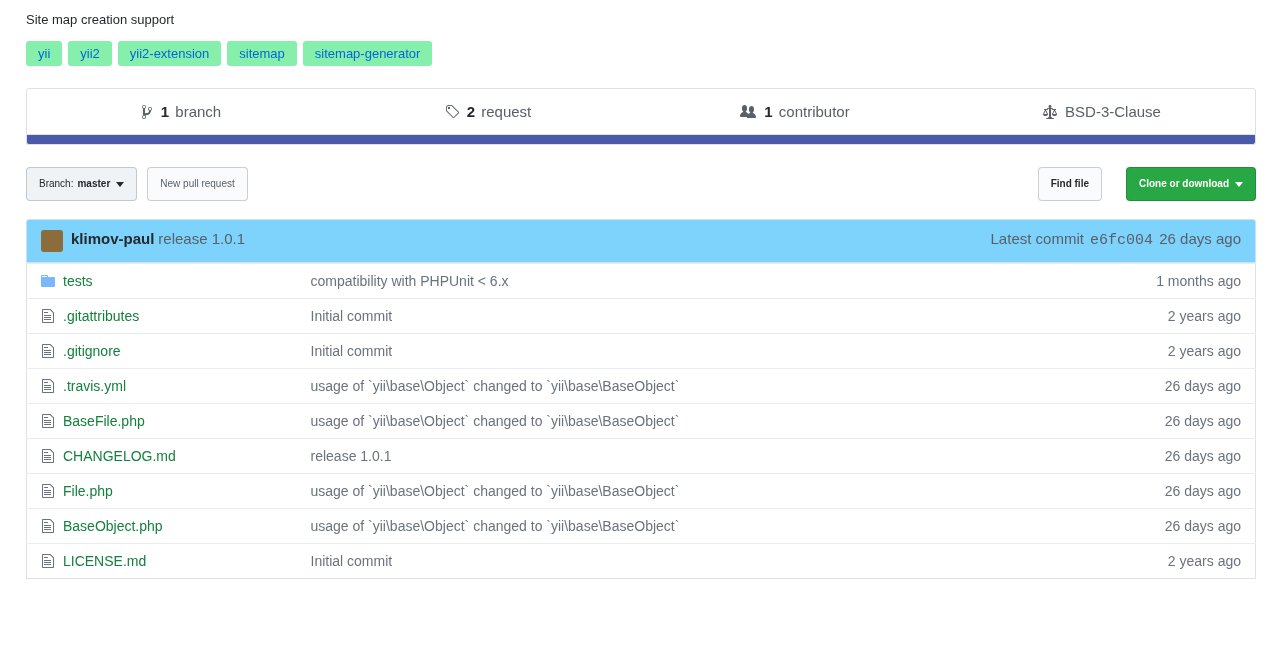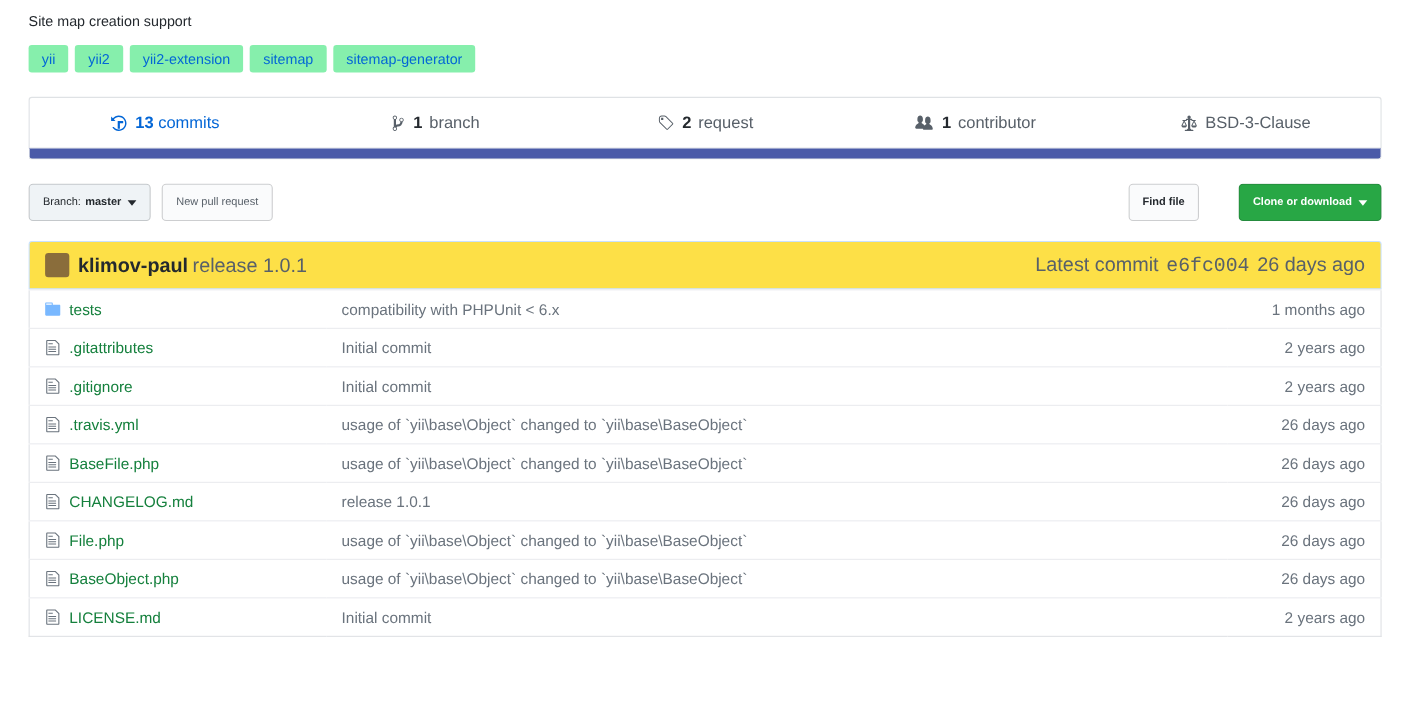--- a/index.html
+++ b/index.html
@@ -89,30 +89,29 @@
     width: 0; height: 0; display: inline-block;
     border-left: 4px solid transparent;
     border-right: 4px solid transparent;
     border-top: 5px solid #24292e;
     margin-left: 6px;
   }
   .caret-white { border-top-color: #fff; }
   .spacer { flex: 1; }
   .toolbar .btn { margin-right: 10px; }
   .toolbar .btn:last-child { margin-right: 0; }
-  .toolbar-right { display: flex; gap: 26px; }
+  .toolbar-right { display: flex; gap: 14px; }
 
   .commit-box {
     border: 1px solid #c8e1ff;
-    background: #fde047;
-    display: flex;
-    align-items: center;
+    background: #7dd3fc;
+    display: flex;
     padding: 10px 14px;
     border-radius: 3px 3px 0 0;
-    font-size: 18px;
+    font-size: 15px;
     color: #586069;
   }
   .avatar {
     width: 22px; height: 22px;
     background: #8a6d3b;
     border-radius: 3px;
     margin-right: 8px;
   }
   .commit-author { font-weight: 600; color: #24292e; margin-right: 4px;}
   .commit-meta-right { margin-left: auto; color: #586069; }
@@ -141,28 +140,20 @@
 
 <div class="topics" id="topics">
     <a class="topic">yii</a>
     <a class="topic">yii2</a>
     <a class="topic">yii2-extension</a>
     <a class="topic">sitemap</a>
     <a class="topic">sitemap-generator</a>
   </div>
 
 <div class="summary-bar">
-  <a class="summary-item">
-    <span class="icon">
-      <svg width="16" height="16" viewBox="0 0 14 16" fill="#0366d6">
-          <path d="M8 13H6V6h5v2H8v5zM7 1C4.81 1 2.87 2.02 1.59 3.59L0 2v4h4L2.5 4.5C3.55 3.17 5.17 2.3 7 2.3c3.14 0 5.7 2.56 5.7 5.7S10.14 13.7 7 13.7c-1.87 0-3.52-.92-4.56-2.3H1.1C2.32 13.69 4.46 15 7 15c3.86 0 7-3.14 7-7s-3.14-7-7-7z"></path>
-        </svg>
-    </span>
-    <span><span class="commits-count">13</span> <span class="commits-label">commits</span></span>
-  </a>
   <a class="summary-item">
     <span class="icon">
       <svg width="14" height="16" viewBox="0 0 10 16" fill="#586069">
           <path d="M10 5c0-1.11-.89-2-2-2a1.993 1.993 0 00-1 3.72v.3c-.02.52-.23.98-.63 1.38-.4.4-.86.61-1.38.63-.83.02-1.48.16-2 .45V4.72a1.993 1.993 0 00-1-3.72C.88 1 0 1.89 0 3a2 2 0 001 1.72v6.56c-.59.35-1 .99-1 1.72 0 1.11.89 2 2 2 1.11 0 2-.89 2-2 0-.53-.2-1-.53-1.36.09-.06.48-.41.59-.47.25-.11.56-.17.94-.17 1.05-.05 1.95-.45 2.75-1.25S8.95 7.77 9 6.73h-.02C9.59 6.37 10 5.73 10 5zM2 1.8c.66 0 1.2.55 1.2 1.2 0 .65-.55 1.2-1.2 1.2C1.35 4.2.8 3.65.8 3c0-.65.55-1.2 1.2-1.2zm0 12.41c-.66 0-1.2-.55-1.2-1.2 0-.65.55-1.2 1.2-1.2.65 0 1.2.55 1.2 1.2 0 .65-.55 1.2-1.2 1.2zM8 6.21c-.66 0-1.2-.55-1.2-1.2 0-.65.55-1.2 1.2-1.2.65 0 1.2.55 1.2 1.2 0 .65-.55 1.2-1.2 1.2z"></path>
         </svg>
     </span>
     <span><span class="count">1</span> <span>branch</span></span>
   </a>
   <a class="summary-item">
     <span class="icon">

